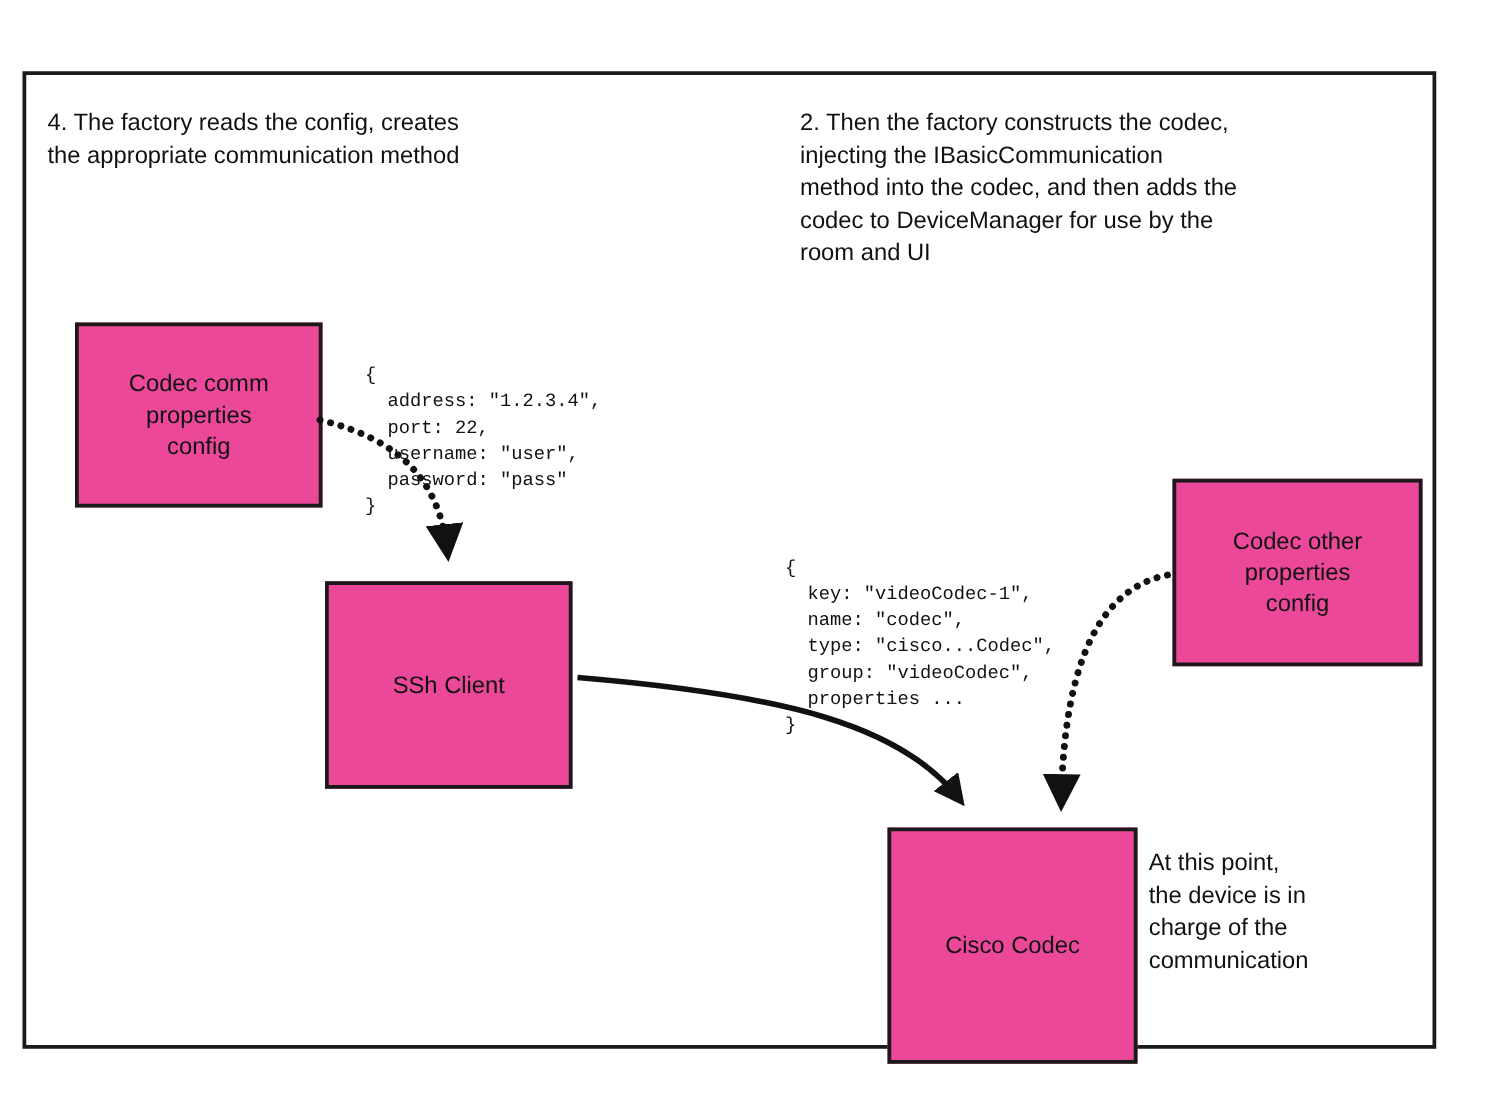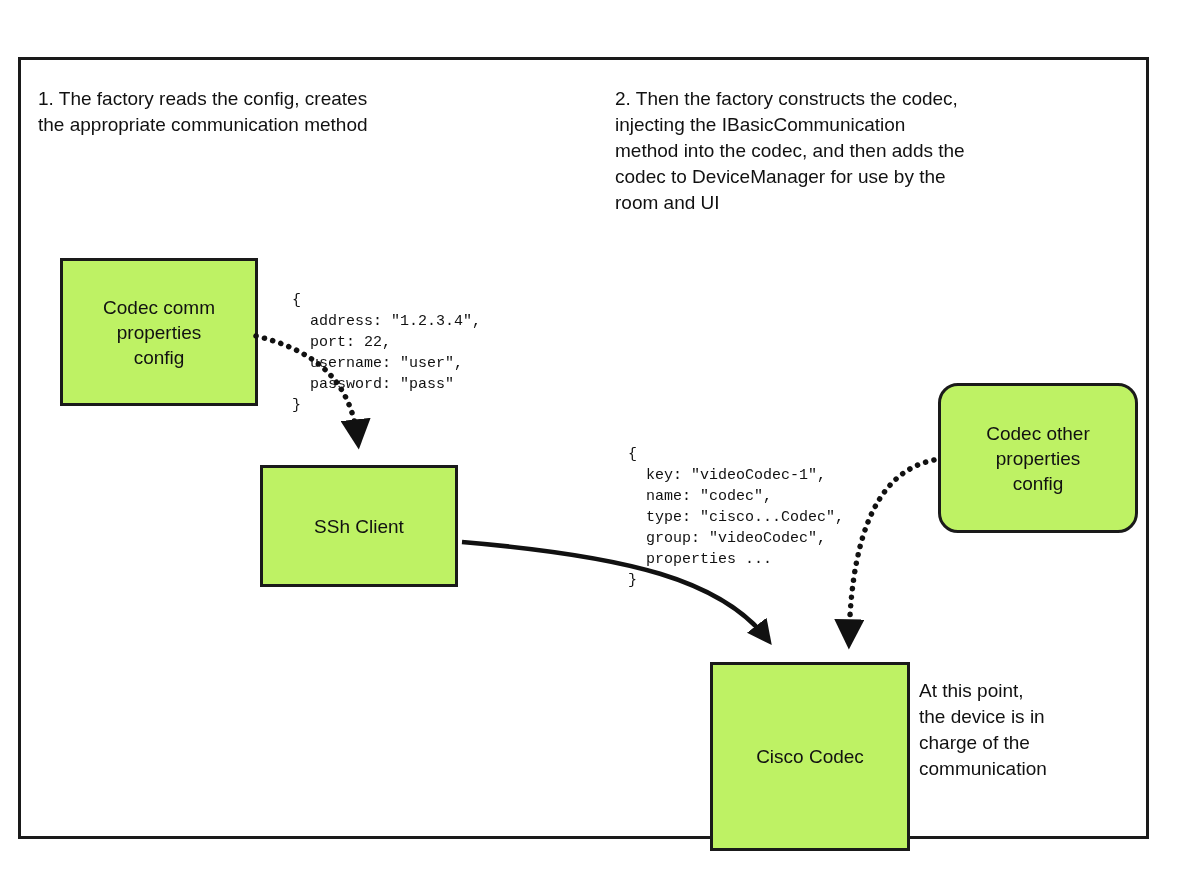--- a/index.html
+++ b/index.html
@@ -28,39 +28,39 @@
   }
 
   .note {
     position: absolute;
     font-size: 19px;
     line-height: 26px;
     white-space: pre-line;
     color: #111111;
   }
   .note-step1  { left: 38px;  top: 86px;  }
-  .note-step2  { left: 615px; top: 86px;  }
+  .note-step2  { left: 640px; top: 86px;  }
   .note-result { left: 919px; top: 678px; }
 
   .box {
     position: absolute;
     border: 3px solid #1a1a1a;
-    background: #bef264;
+    background: #ec4899;
     box-sizing: border-box;
     display: flex;
     align-items: center;
     justify-content: center;
     text-align: center;
     font-size: 19px;
     line-height: 25px;
     white-space: pre-line;
   }
   .box-comm  { left: 60px;  top: 258px; width: 198px; height: 148px; }
-  .box-ssh   { left: 260px; top: 465px; width: 198px; height: 122px; justify-content: center; }
-  .box-other { left: 938px; top: 383px; width: 200px; height: 150px; border-radius: 20px; }
+  .box-ssh   { left: 260px; top: 465px; width: 198px; height: 166px; justify-content: center; }
+  .box-other { left: 938px; top: 383px; width: 200px; height: 150px; }
   .box-cisco { left: 710px; top: 662px; width: 200px; height: 189px; }
 
   .code {
     position: absolute;
     margin: 0;
     font-family: "Liberation Mono", "DejaVu Sans Mono", monospace;
     font-size: 15px;
     line-height: 21px;
     white-space: pre;
     color: #111111;
@@ -75,21 +75,21 @@
     width: 1200px;
     height: 880px;
     pointer-events: none;
   }
 </style>
 </head>
 <body>
 
 <div class="frame"></div>
 
-<div class="note note-step1">1. The factory reads the config, creates
+<div class="note note-step1">4. The factory reads the config, creates
 the appropriate communication method</div>
 <div class="note note-step2">2. Then the factory constructs the codec,
 injecting the IBasicCommunication
 method into the codec, and then adds the
 codec to DeviceManager for use by the
 room and UI</div>
 <div class="note note-result">At this point,
 the device is in
 charge of the
 communication</div>

